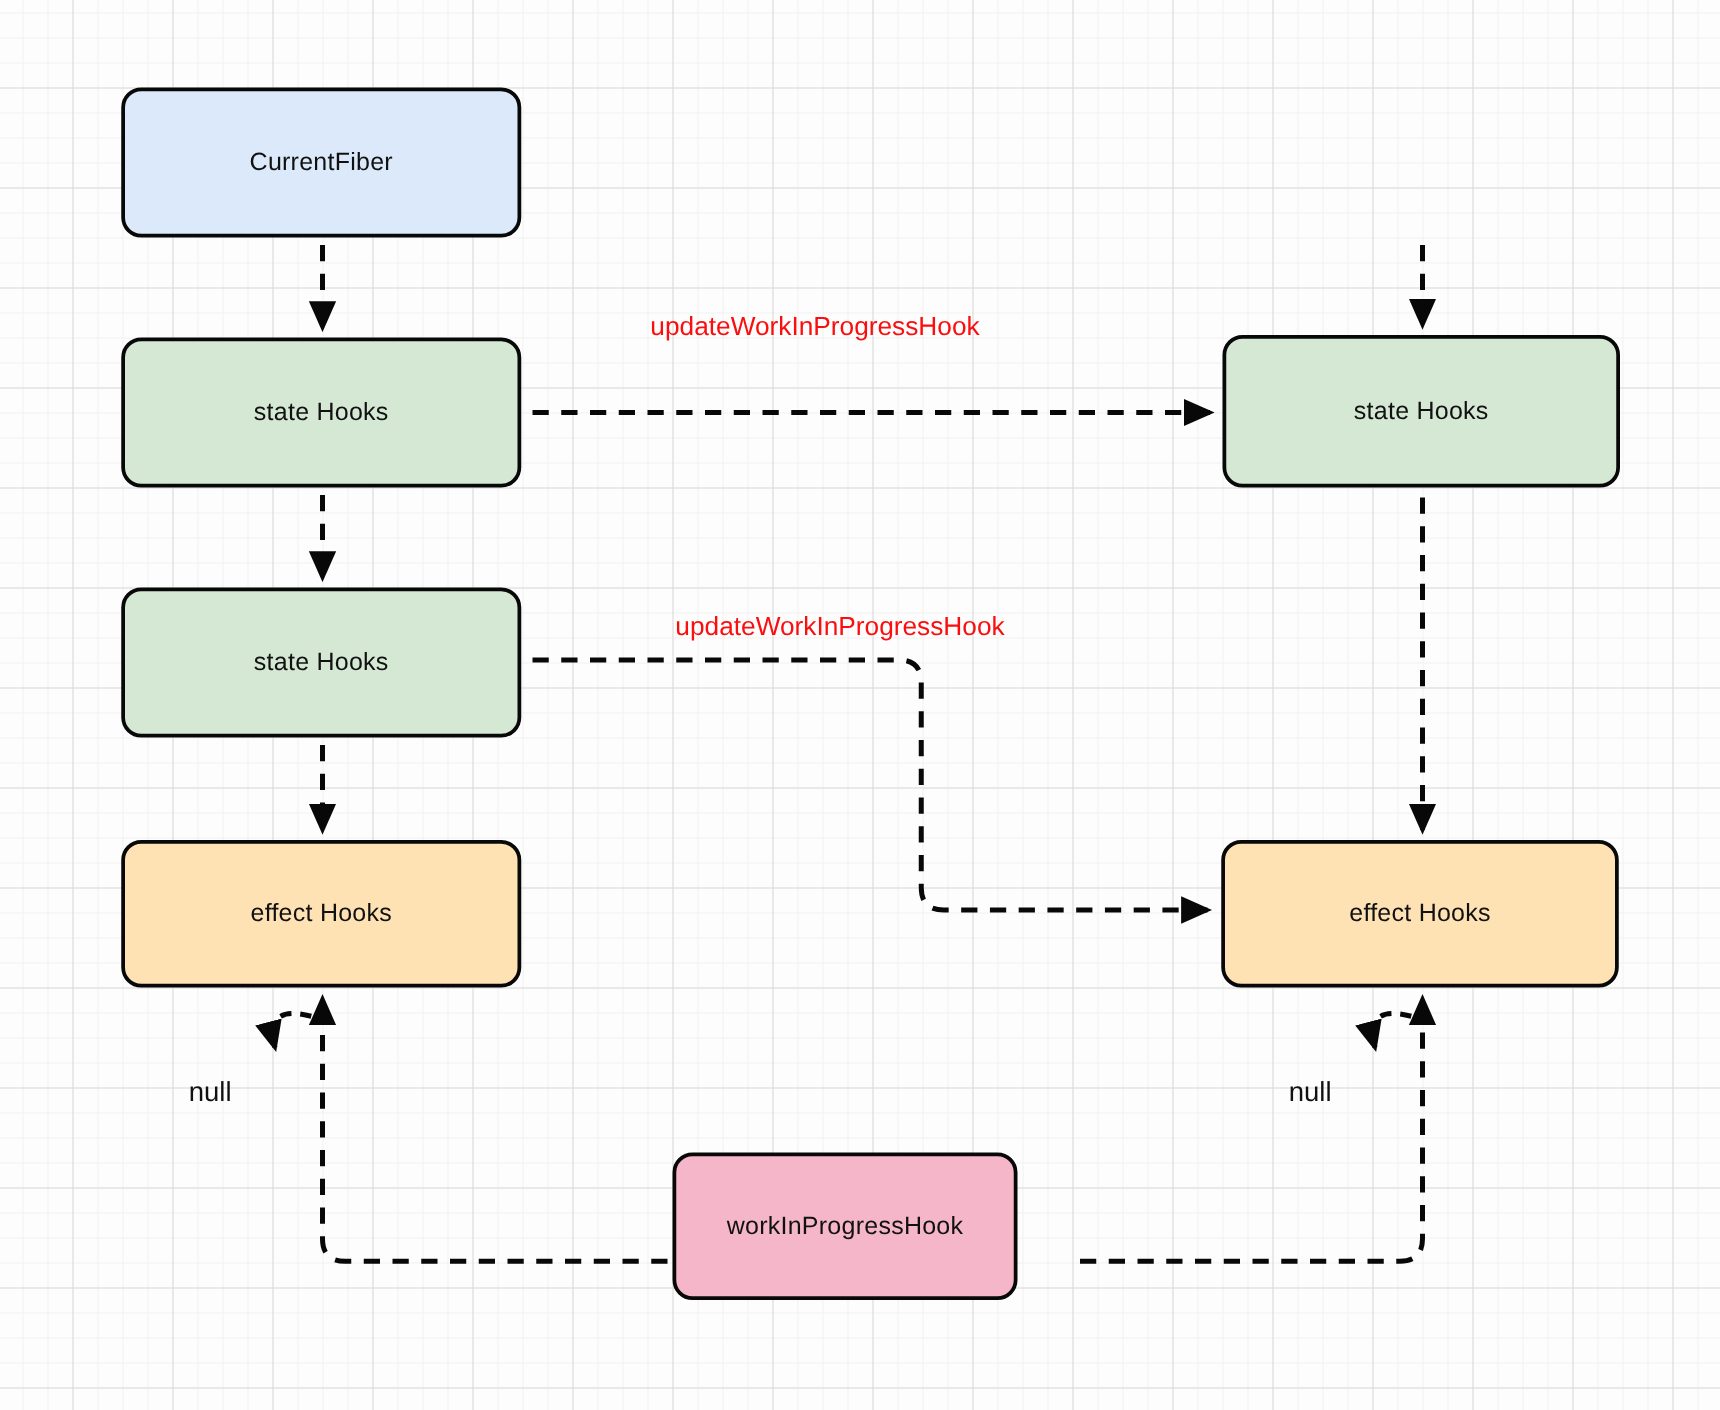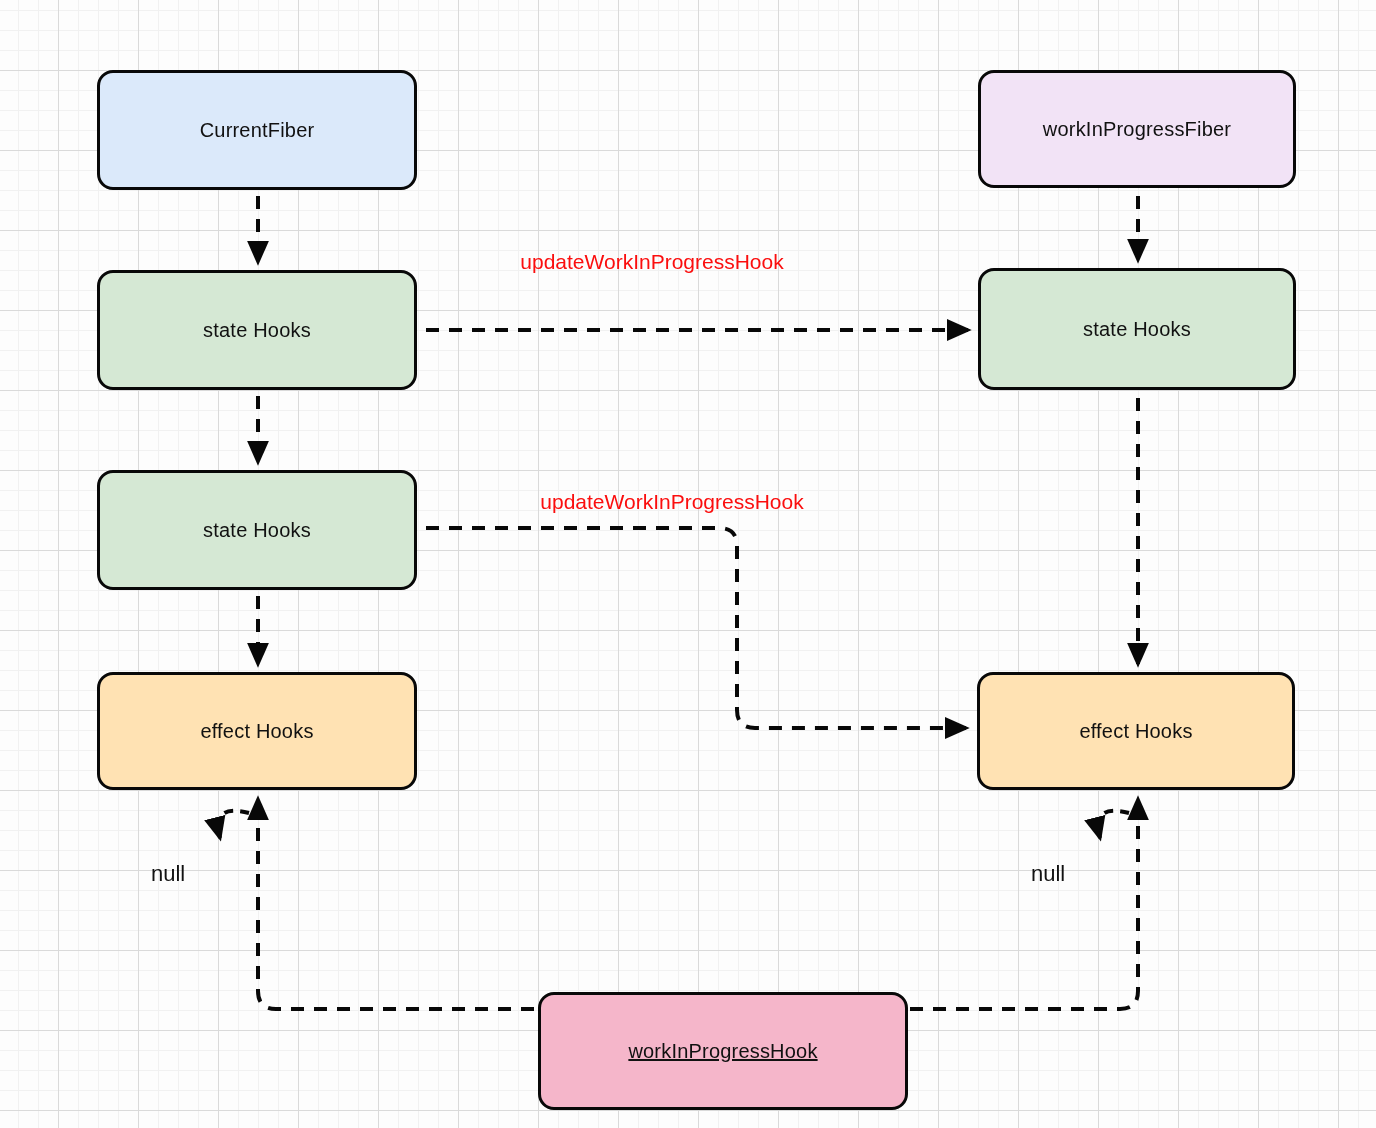--- a/index.html
+++ b/index.html
@@ -40,21 +40,21 @@
   .fill-orange { background: #ffe2b3; }
   .fill-pink   { background: #f5b6ca; }
 
   #node-current-fiber      { left:  97px; top:  70px; width: 320px; height: 120px; }
   #node-wip-fiber          { left: 978px; top:  70px; width: 318px; height: 118px; }
   #node-state-hooks-l1     { left:  97px; top: 270px; width: 320px; height: 120px; }
   #node-state-hooks-right  { left: 978px; top: 268px; width: 318px; height: 122px; }
   #node-state-hooks-l2     { left:  97px; top: 470px; width: 320px; height: 120px; }
   #node-effect-hooks-left  { left:  97px; top: 672px; width: 320px; height: 118px; }
   #node-effect-hooks-right { left: 977px; top: 672px; width: 318px; height: 118px; }
-  #node-wip-hook           { left: 538px; top: 992px; width: 370px; height: 118px; text-decoration: underline; }
+  #node-wip-hook           { left: 538px; top: 922px; width: 276px; height: 118px; }
 
   svg.edges {
     position: absolute;
     left: 0; top: 0;
     width: 1376px; height: 1128px;
     pointer-events: none;
   }
 
   .edge-label {
     position: absolute;
@@ -124,23 +124,20 @@
       <path d="M 249 813 Q 211 803 220 838" marker-end="url(#arrow)"></path>
 
       <path d="M 1129 813 Q 1091 803 1100 838" marker-end="url(#arrow)"></path>
     </g>
   </svg>
 
   <div class="node fill-blue" id="node-current-fiber">
     <span>CurrentFiber</span>
   </div>
 
-  <div class="node fill-purple" id="node-wip-fiber">
-    <span>workInProgressFiber</span>
-  </div>
 
   <div class="node fill-green" id="node-state-hooks-l1">
     <span>state Hooks</span>
   </div>
 
   <div class="node fill-green" id="node-state-hooks-right">
     <span>state Hooks</span>
   </div>
 
   <div class="node fill-green" id="node-state-hooks-l2">

